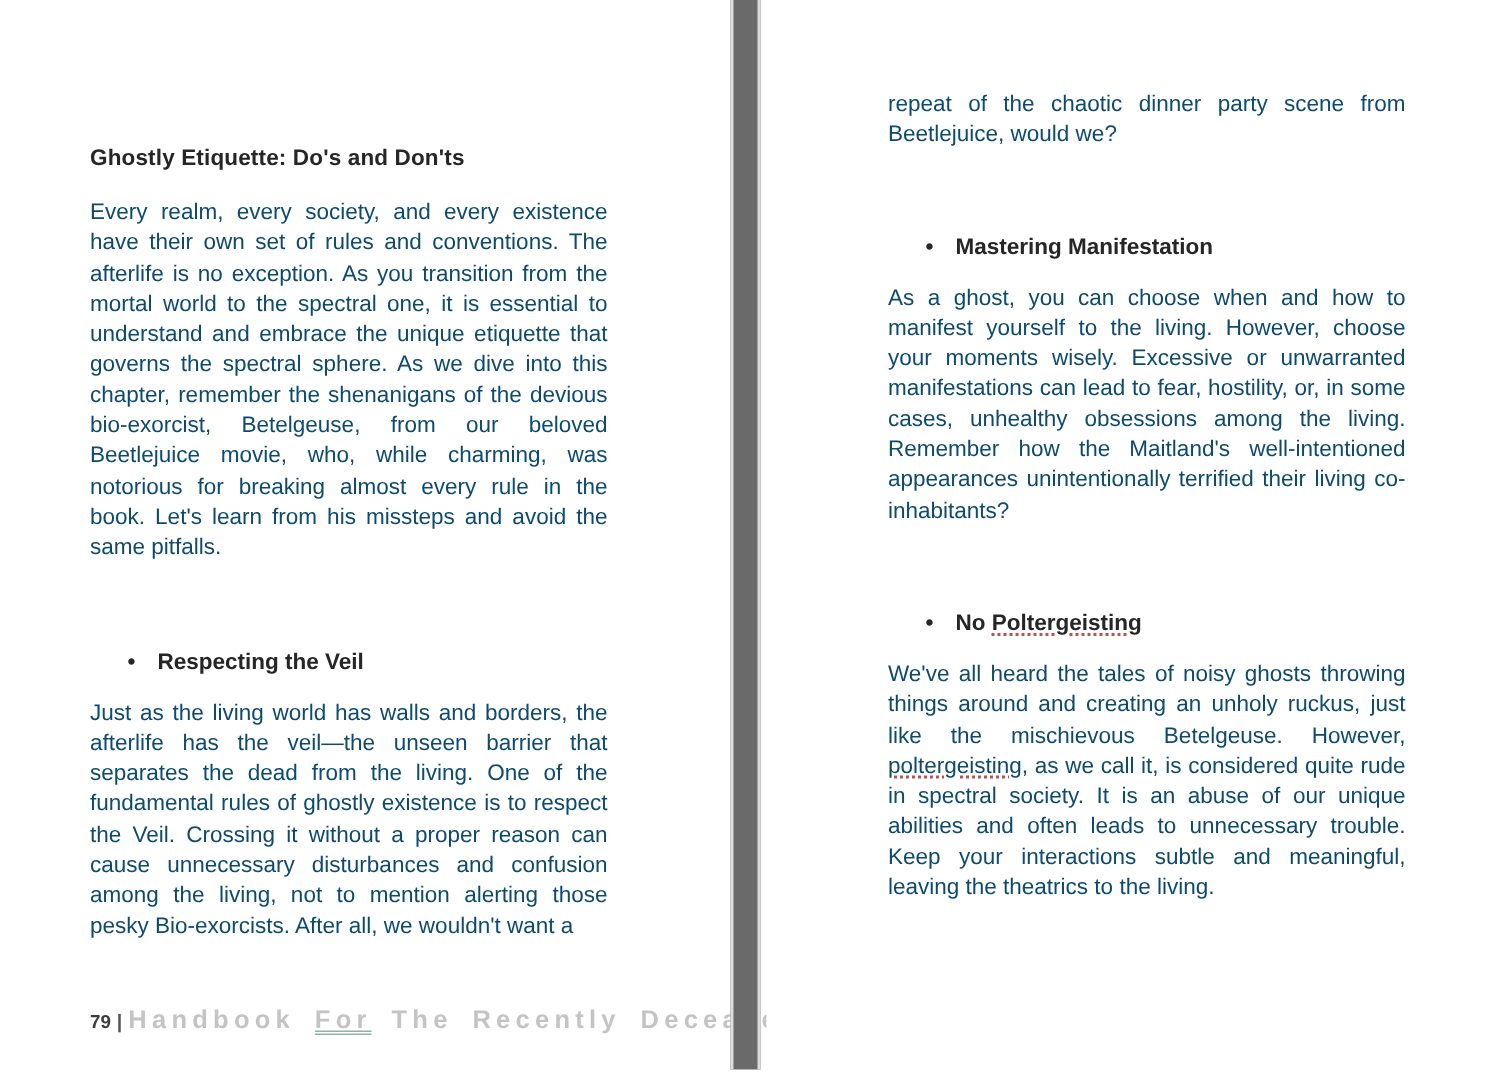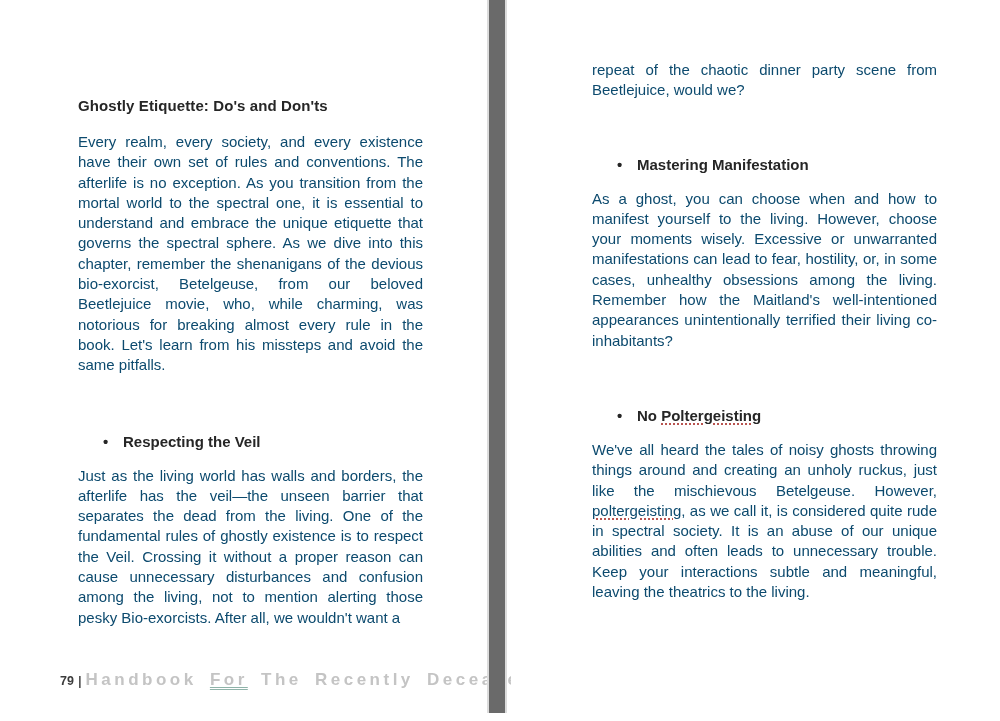--- a/index.html
+++ b/index.html
@@ -19,21 +19,21 @@
   .page-divider {
     position: absolute;
     left: 487px; top: 0;
     width: 20px; height: 713px;
     background: #6a6a6a;
     border-left: 2px solid #dcdcdc;
     border-right: 2px solid #dcdcdc;
   }
 
   .content { position: relative; }
-  .left  .content { padding: 97px 0 0 78px; width: 405px; }
+  .left  .content { padding: 97px 0 0 60px; width: 405px; }
   .right .content { padding: 60px 0 0 81px; width: 426px; }
 
   
   .body-text {
     width: 345px;
     font-size: 15px;
     line-height: 20.3px;
     color: #0c4a6e;
     text-align: justify;
     text-justify: inter-word;

